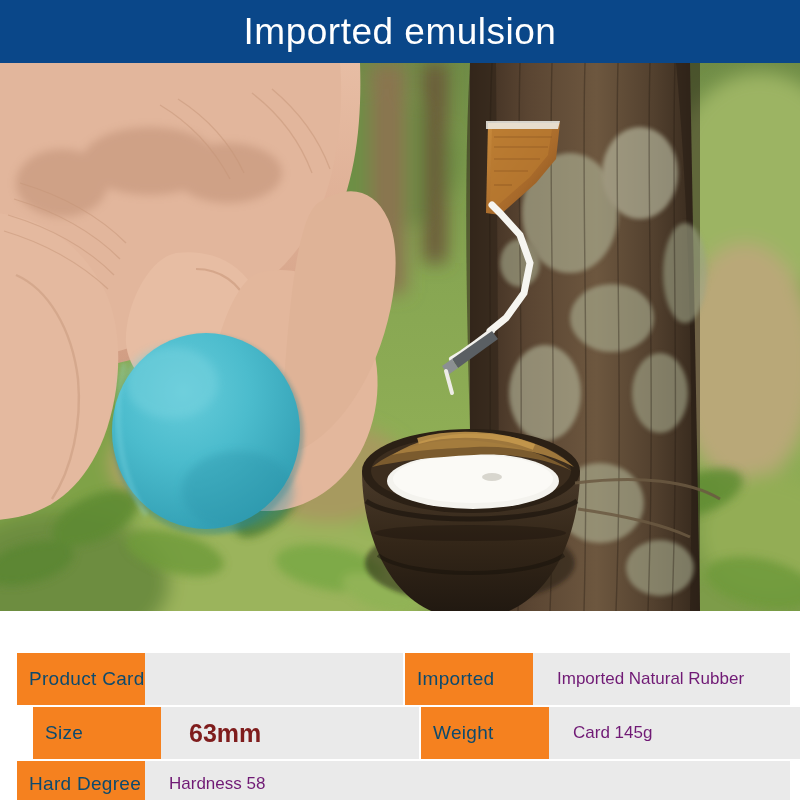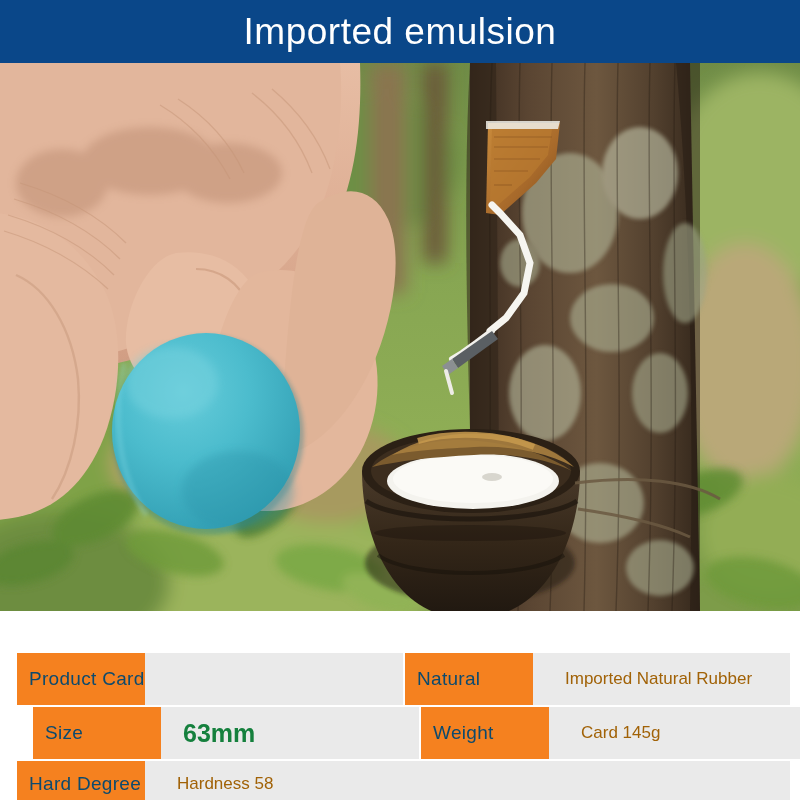--- a/index.html
+++ b/index.html
@@ -50,31 +50,31 @@
     display: flex; align-items: center; justify-content: flex-start;
     padding-left: 12px;
     font-size: 19px;
     font-weight: 400;
     letter-spacing: 0.3px;
     white-space: nowrap;
     font-family: "Liberation Sans", sans-serif;
   }
   .cell-value {
     background: #eaeaea;
-    color: #a16207;
+    color: #701a75;
     display: flex; align-items: center;
-    padding-left: 32px;
+    padding-left: 24px;
     font-size: 17px;
     white-space: nowrap;
   }
   .cell-value.big {
     font-size: 25px;
     font-weight: bold;
-    color: #15803d;
-    padding-left: 22px;
+    color: #7f1d1d;
+    padding-left: 28px;
   }
 
   .w-label-l { width: 128px; }
   .w-value-l { width: 258px; }
   .w-gapsep  { width: 2px; background: #ffffff; }
   .w-label-r { width: 128px; }
   .w-value-r { width: 257px; }
 
   .w-label-full { width: 128px; }
   .w-value-full { width: 645px; }
@@ -285,21 +285,21 @@
       <rect x="0" y="0" width="800" height="548" fill="none"></rect>
     </svg>
   </div>
 
   <div class="spec-table">
 
     <div class="row row1">
       <div class="cell-label w-label-l">Product Card</div>
       <div class="cell-value w-value-l"></div>
       <div class="w-gapsep"></div>
-      <div class="cell-label w-label-r">Natural</div>
+      <div class="cell-label w-label-r">Imported</div>
       <div class="cell-value w-value-r">Imported Natural Rubber</div>
     </div>
 
     <div class="row row2">
       <div class="cell-label w-label-l">Size</div>
       <div class="cell-value big w-value-l">63mm</div>
       <div class="w-gapsep"></div>
       <div class="cell-label w-label-r">Weight</div>
       <div class="cell-value w-value-r">Card 145g</div>
     </div>

